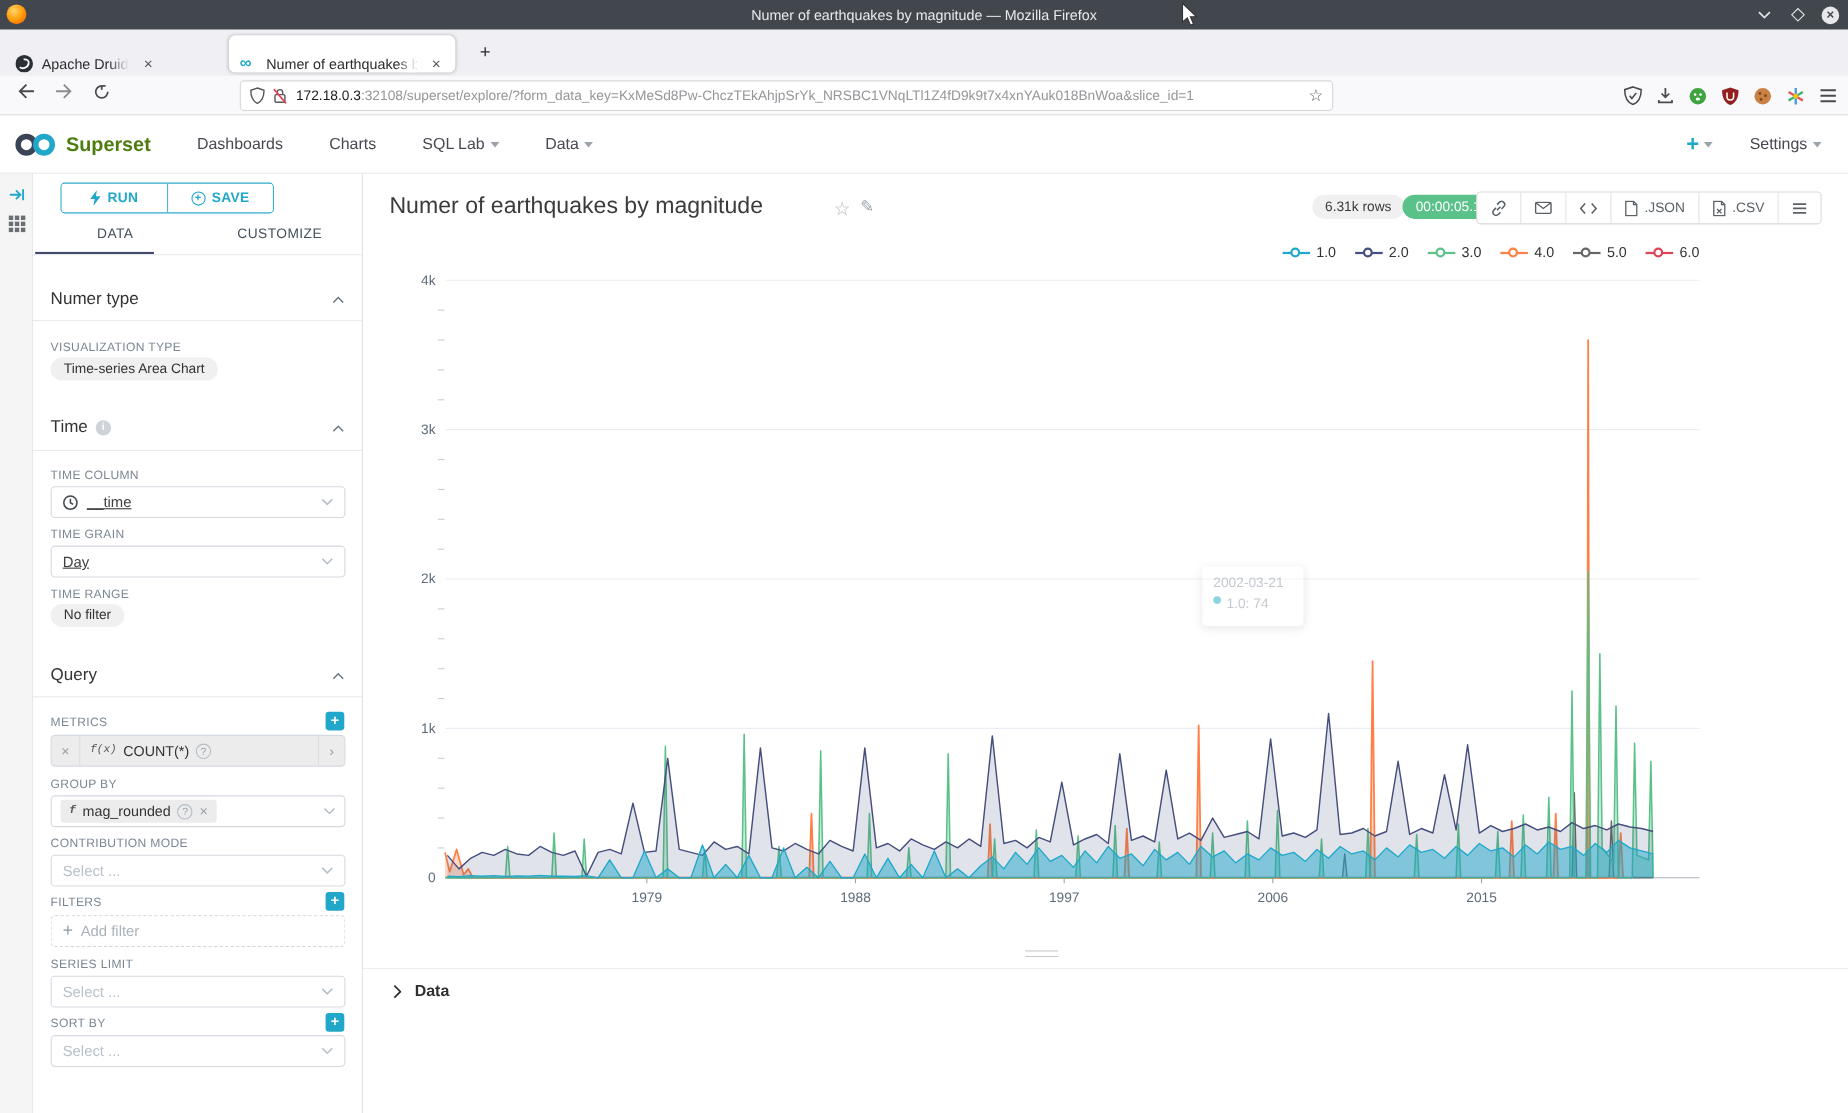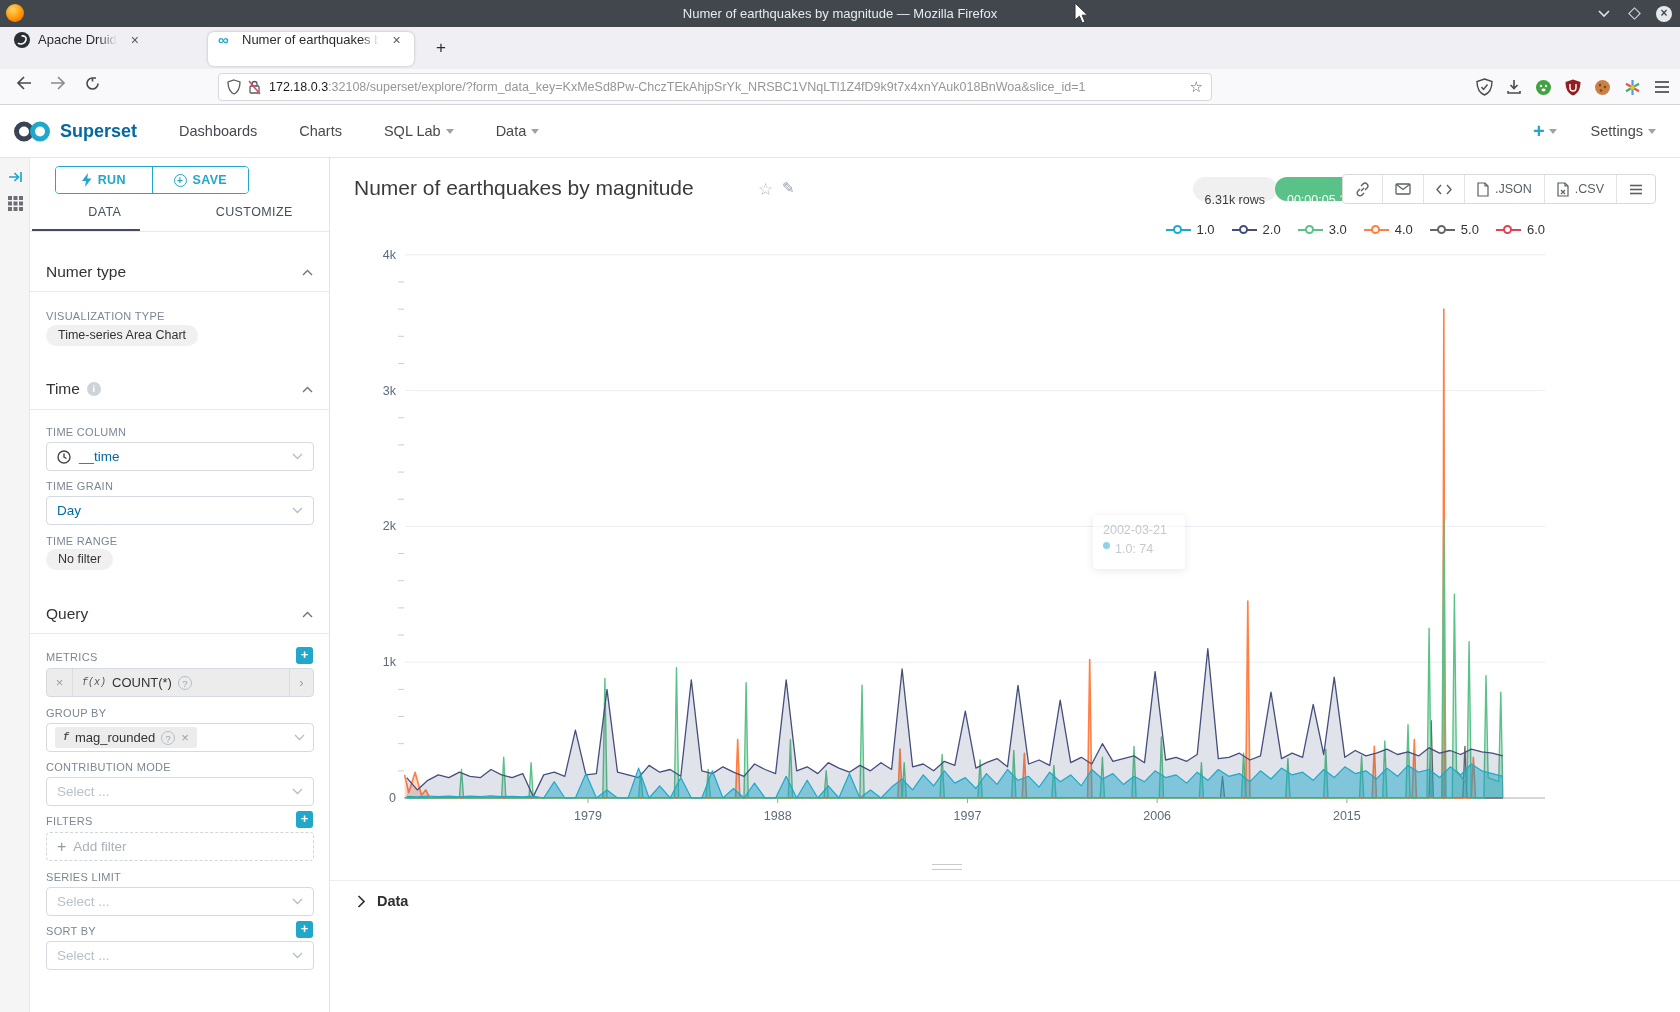--- a/index.html
+++ b/index.html
@@ -14,21 +14,21 @@
   .fflogo { position:absolute; left:6px; top:4px; width:18px; height:18px; border-radius:50%;
     background:radial-gradient(circle at 38% 32%, #ffd567 0%, #ff9500 55%, #e6540f 100%); }
   .winbtns { position:absolute; right:8px; top:0; height:27px; display:flex; align-items:center; gap:14px; color:#dfe2e6; }
   .winbtn { width:16px; height:16px; display:flex; align-items:center; justify-content:center; }
   .diamond { width:9px; height:9px; border:1.4px solid #dfe2e6; transform:rotate(45deg); }
   .closec { width:16px; height:16px; border-radius:50%; background:#e6e8ea; color:#42474e;
     font-size:12px; line-height:15px; text-align:center; font-weight:bold; }
 
   
   .tabbar { position:absolute; left:0; top:27px; width:1680px; height:42px; background:#f0f0f4; }
-  .tab { position:absolute; top:5px; height:34px; display:flex; align-items:flex-start;
+  .tab { position:absolute; top:5px; height:34px; display:flex; align-items:flex-end;
     font-size:13px; color:#2b2b2e; padding:0 10px; border-radius:6px; }
   .tab .favicon { width:16px; height:16px; margin-right:8px; flex:0 0 auto; }
   .tab .tclose { margin-left:10px; color:#5a5a5e; font-size:14px; width:16px; text-align:center; }
   .tab-active { background:#fff; box-shadow:0 0 3px rgba(0,0,0,.25); }
   .tablabel { white-space:nowrap; overflow:hidden; max-width:140px; position:relative; }
   .tablabel::after { content:""; position:absolute; right:0; top:0; bottom:0; width:18px;
     background:linear-gradient(to right, rgba(255,255,255,0), #fff); }
   .tab-inactive .tablabel::after { background:linear-gradient(to right, rgba(240,240,244,0), #f0f0f4); }
   .newtab { position:absolute; left:428px; top:8px; width:26px; height:26px; border-radius:4px;
     color:#2b2b2e; font-size:17px; text-align:center; line-height:25px; }
@@ -39,21 +39,21 @@
   .navic { width:28px; height:28px; display:flex; align-items:center; justify-content:center; color:#4a4a4f; }
   .urlfield { position:absolute; left:218px; top:4px; width:994px; height:28px; background:#fff;
     border:1px solid #d8d8dc; border-radius:4px; display:flex; align-items:center; padding:0 8px; }
   .urltext { font-size:12.5px; color:#96969b; white-space:nowrap; overflow:hidden; margin-left:8px; flex:1; }
   .urltext b { color:#1b1b1f; font-weight:normal; }
   .ffright { position:absolute; right:10px; top:4px; height:28px; display:flex; align-items:center; gap:13px; }
 
   
   .ssetnav { position:absolute; left:0; top:105px; width:1680px; height:53px; background:#fff;
     border-bottom:1px solid #e6e6e6; display:flex; align-items:center; }
-  .brandtxt { font-size:18px; font-weight:bold; color:#0369a1; margin-left:8px; }
+  .brandtxt { font-size:18px; font-weight:bold; color:#4d7c0f; margin-left:8px; }
   .navitem { font-size:14.5px; color:#484850; margin-left:42px; display:flex; align-items:center; gap:5px; }
   .caret { width:0; height:0; border-left:4px solid transparent; border-right:4px solid transparent;
     border-top:5px solid #9aa2ab; }
   .navright { position:absolute; right:24px; display:flex; align-items:center; gap:34px; }
   .plusnav { color:#20a7c9; font-size:20px; font-weight:bold; display:flex; align-items:center; gap:4px; }
 
   
   .iconstrip { position:absolute; left:0; top:158px; width:30px; height:854px; background:#f5f5f5;
     border-right:1px solid #e8e8e8; }
   .cpanel { position:absolute; left:30px; top:158px; width:300px; height:854px; background:#fff;
@@ -72,21 +72,21 @@
   .pdiv { position:absolute; left:0; width:100%; height:1px; background:#e7e9ec; }
   .sect { position:absolute; left:16px; right:16px; height:20px; font-size:15.5px; color:#333;
     display:flex; align-items:center; }
   .sect .spacer { flex:1; }
   .flabel { position:absolute; left:16px; font-size:11px; letter-spacing:.3px; color:#7b8794; font-weight:500; }
   .gpill { position:absolute; left:16px; background:#f0f0f0; border-radius:12px; height:21px;
     padding:0 12px; font-size:12.5px; color:#333; line-height:21px; display:inline-block; }
   .select { position:absolute; left:16px; width:268px; height:29px; border:1px solid #d5dae0;
     border-radius:4px; background:#fff; display:flex; align-items:center; padding:0 10px; gap:8px; }
   .select .ph { color:#b9c1c9; font-size:13.5px; flex:1; }
-  .select .val { color:#0369a1; font-size:13.5px; flex:1; }
+  .select .val { color:#404040; font-size:13.5px; flex:1;text-decoration:underline; }
   .plusbtn { position:absolute; right:16px; width:17px; height:17px; background:#20a7c9; color:#fff;
     border-radius:3px; font-size:13px; line-height:16px; text-align:center; font-weight:bold; }
   .metricbox { position:absolute; left:16px; width:268px; height:29px; border:1px solid #d5dae0;
     border-radius:4px; background:#ececec; display:flex; align-items:stretch; overflow:hidden; }
   .metricbox .seg { display:flex; align-items:center; justify-content:center; }
   .metricbox .xseg { width:26px; border-right:1px solid #dcdcdc; color:#9aa0a6; font-size:13px; }
   .metricbox .mid { flex:1; padding-left:9px; gap:6px; justify-content:flex-start; font-size:13px; color:#333; }
   .metricbox .rseg { width:24px; border-left:1px solid #dcdcdc; color:#9aa0a6; font-size:13px; }
   .fx { font-family:Liberation Mono, monospace; font-style:italic; font-size:10px; color:#555; }
   .qicon { width:14px; height:14px; border:1px solid #b6bec6; border-radius:50%; color:#9aa2ab;
@@ -95,21 +95,21 @@
     border-radius:4px; background:#fff; display:flex; align-items:center; padding:0 8px; }
   .grouppill { background:#ececec; border-radius:3px; height:21px; display:flex; align-items:center;
     gap:6px; padding:0 8px; font-size:13px; color:#333; }
   .dashedbox { position:absolute; left:16px; width:268px; height:29px; border:1.4px dashed #d0d6dc;
     border-radius:4px; display:flex; align-items:center; padding:0 10px; gap:7px; color:#aab2ba; font-size:13.5px; }
 
   
   .ctitle { position:absolute; left:24px; top:18px; font-size:21px; color:#3b3b3b; }
   .hicon { position:absolute; top:21px; color:#b4bac0; font-size:17px; }
   .pillrow { position:absolute; top:19px; height:22px; border-radius:12px; font-size:12.5px;
-    line-height:22px; padding:12px 12px; }
+    line-height:22px; padding:0 12px; }
   .btngroup { position:absolute; top:16px; height:30px; display:flex; border:1px solid #d9d9d9;
     border-radius:4px; background:#fff; align-items:stretch; }
   .btngroup .bseg { display:flex; align-items:center; justify-content:center; padding:0 12px;
     border-left:1px solid #e3e3e3; color:#596066; font-size:12.5px; gap:6px; }
   .btngroup .bseg:first-child { border-left:none; }
 
   .legend { position:absolute; top:64px; right:135px; display:flex; gap:17px; align-items:center; }
   .litem { display:flex; align-items:center; gap:6px; font-size:13px; color:#333; }
   .lmark { width:25px; height:10px; position:relative; }
   .lmark .lline { position:absolute; left:0; right:0; top:4px; height:2px; }

